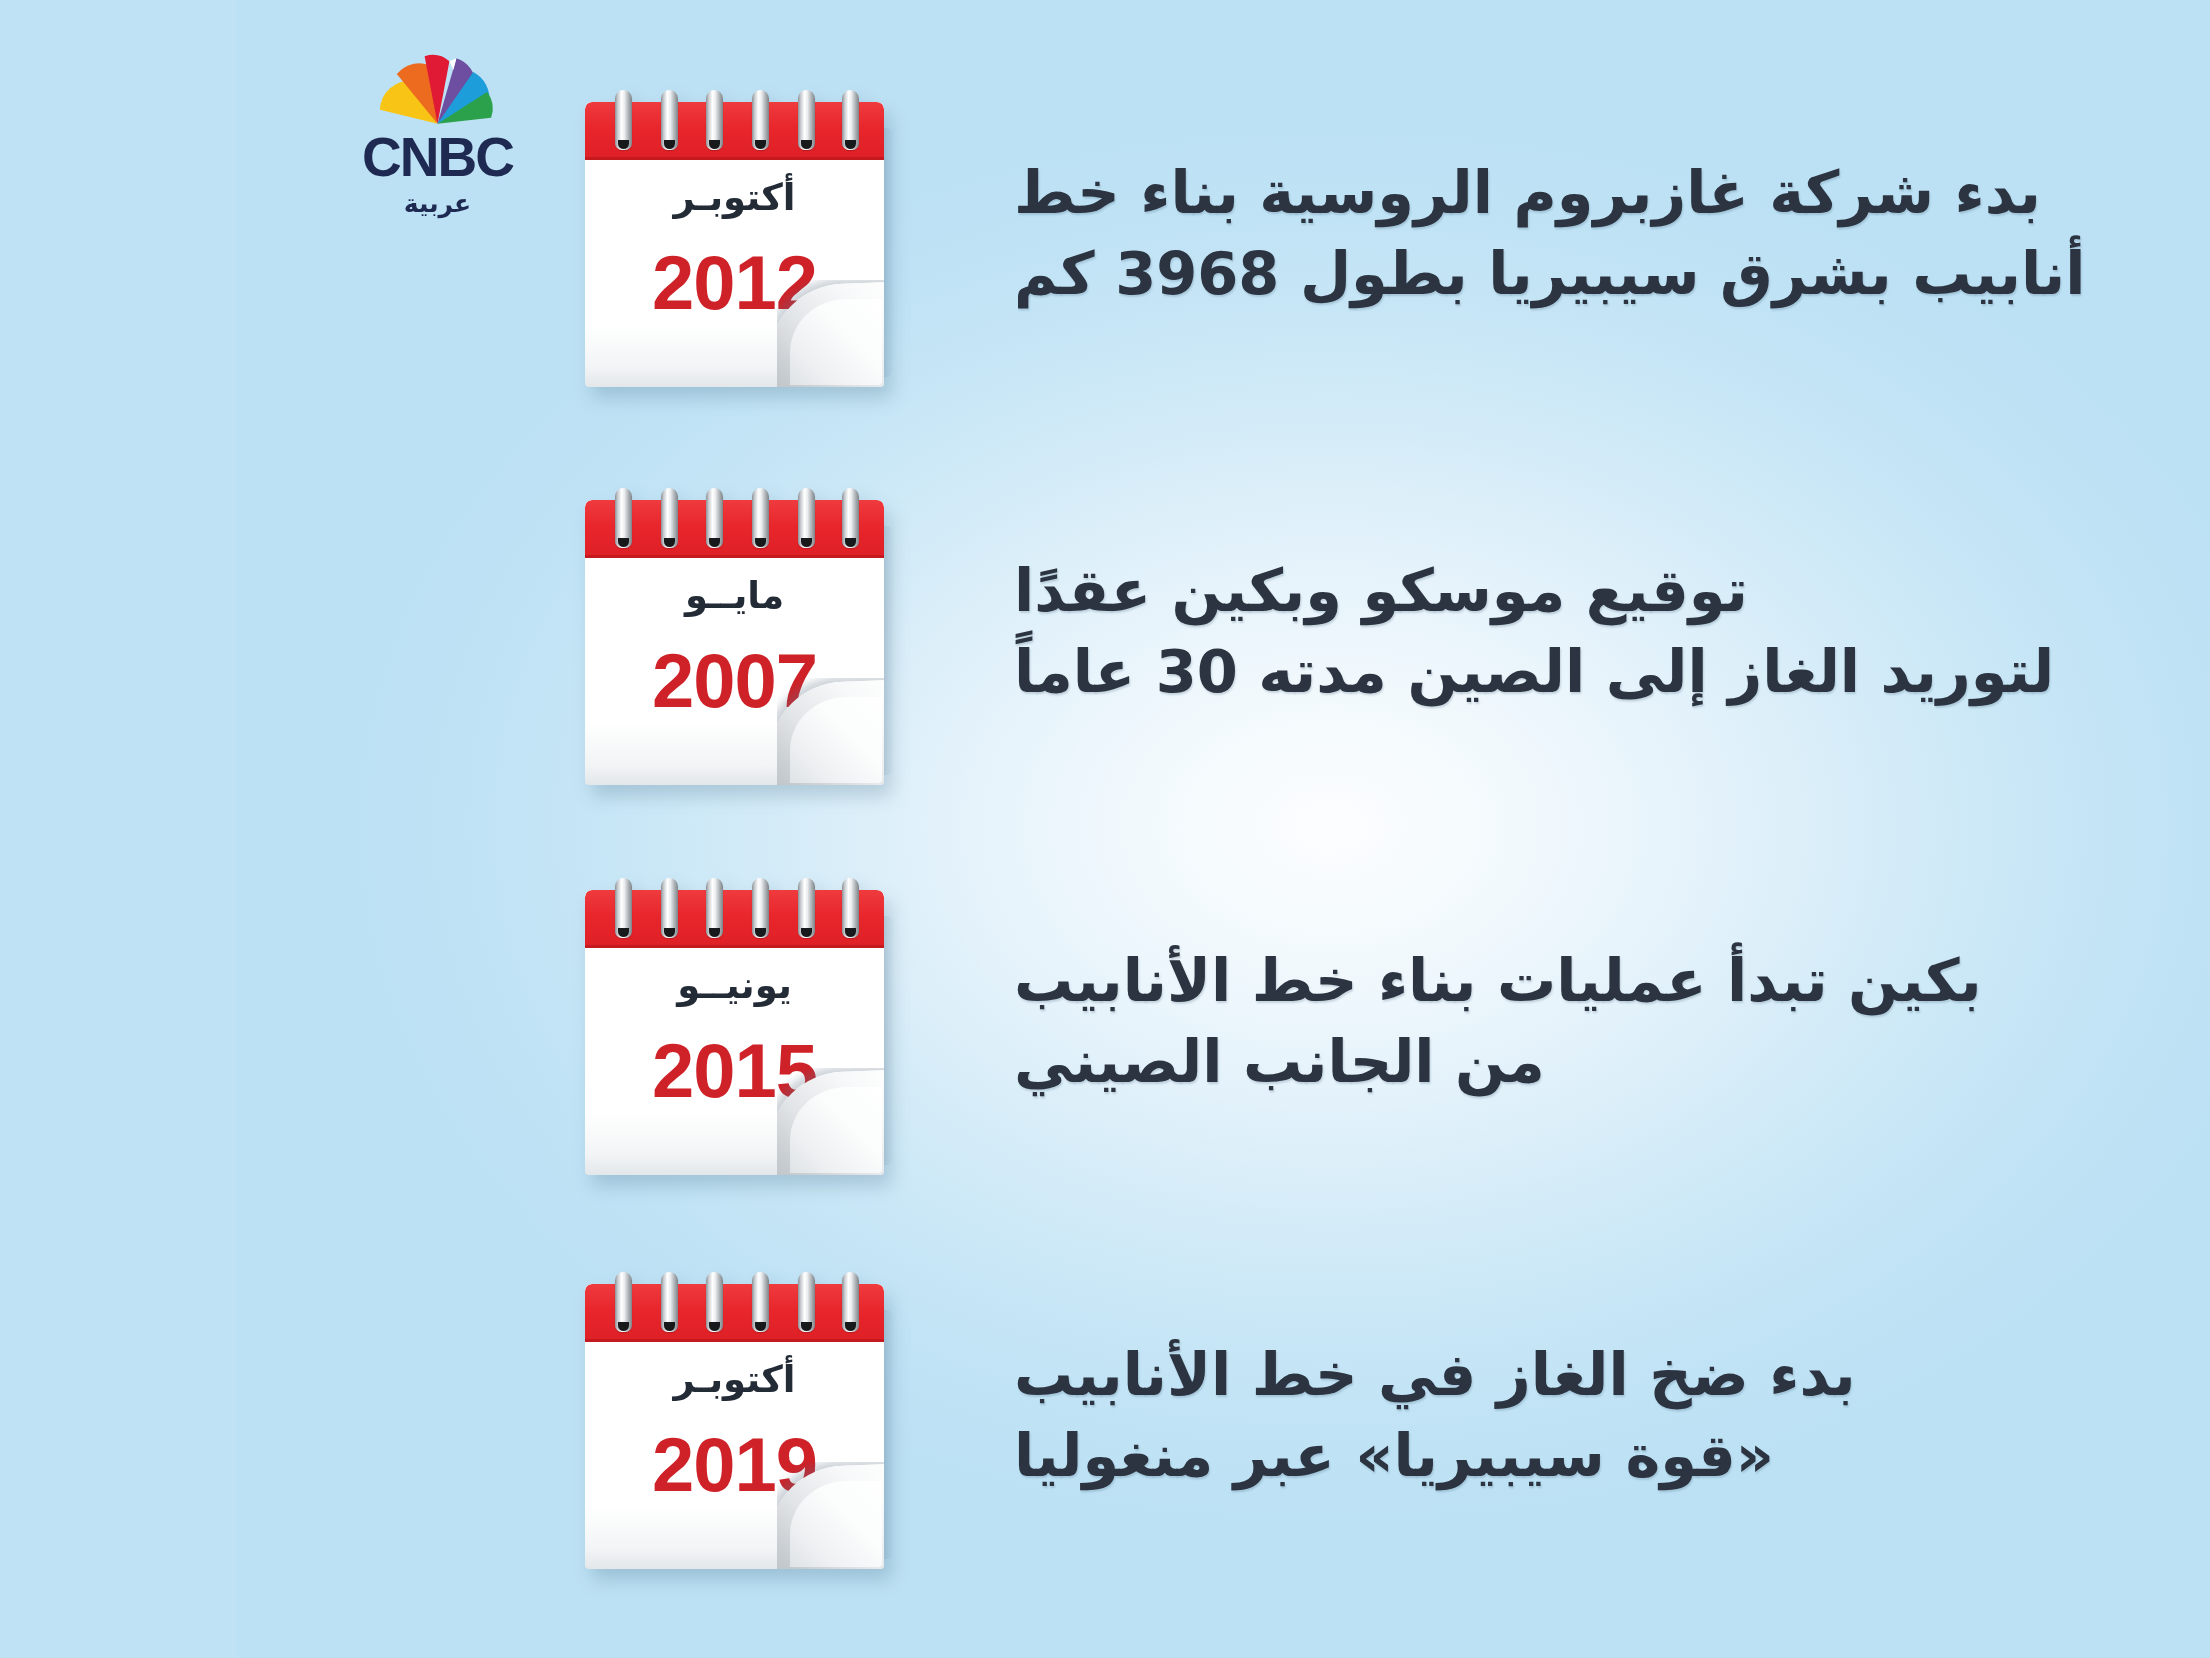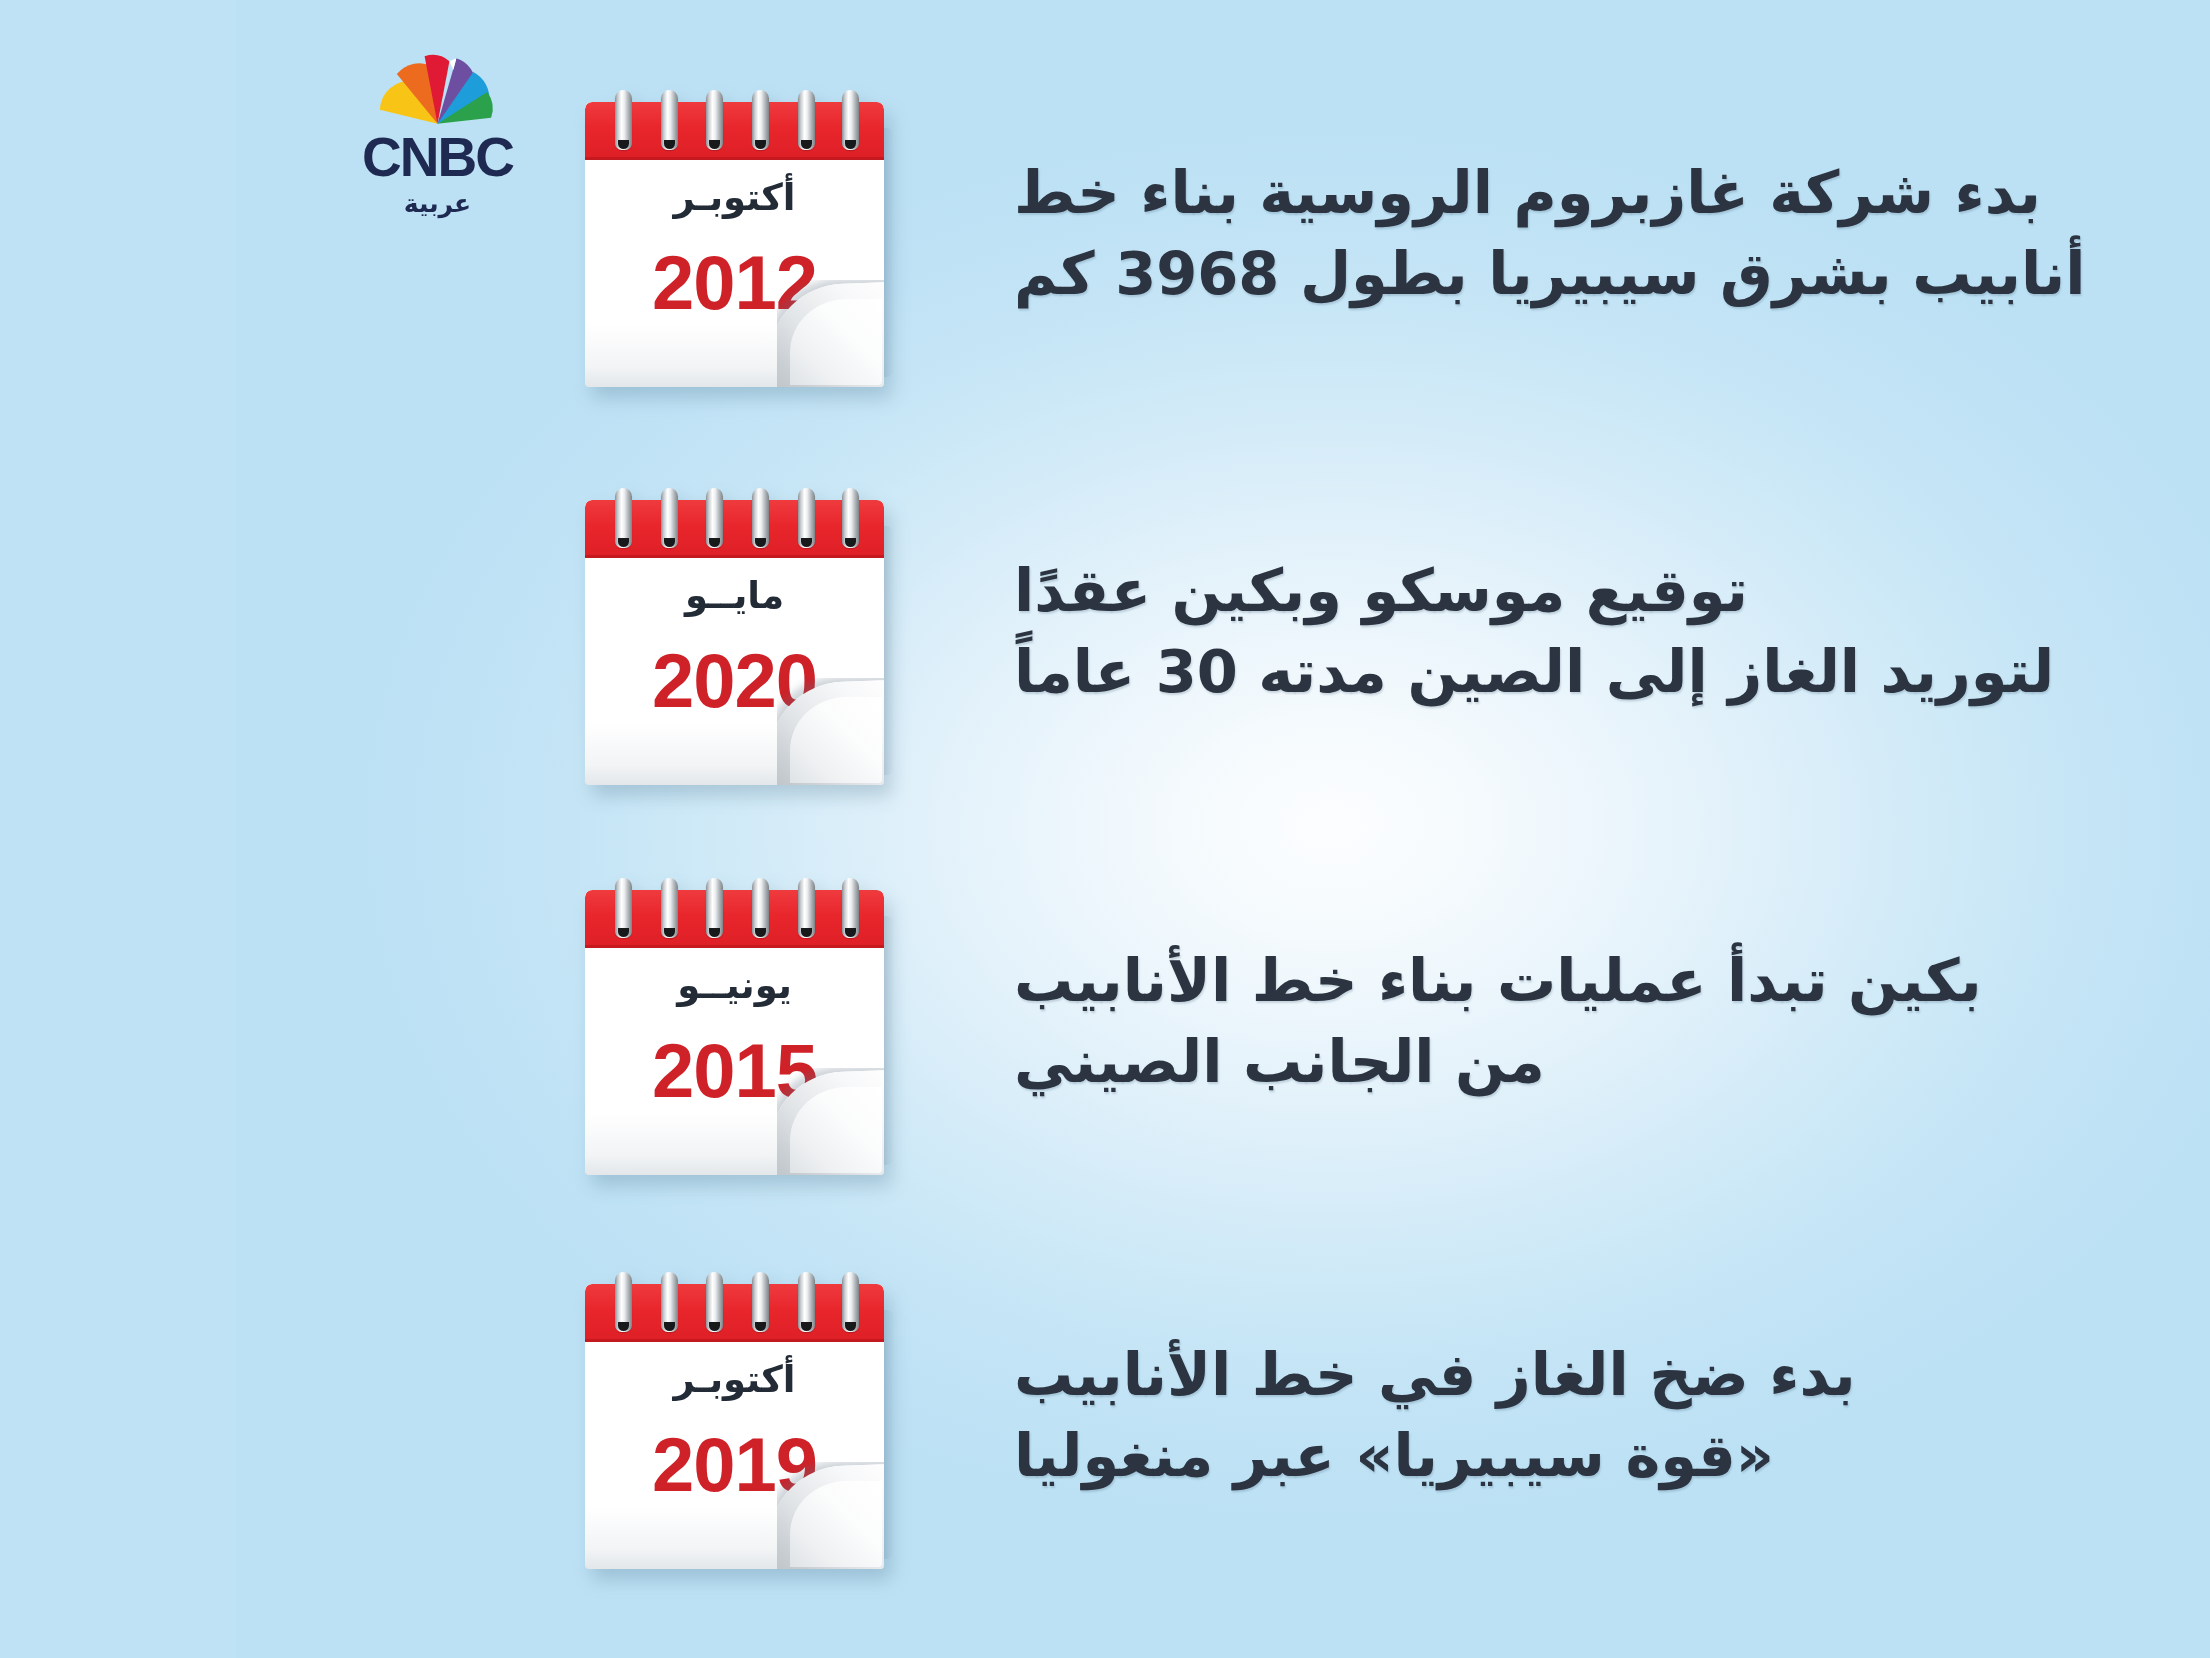--- a/index.html
+++ b/index.html
@@ -301,21 +301,21 @@
     <div class="event-text">
       <span class="line">توقيع موسكو وبكين عقدًا</span>
       <span class="line">لتوريد الغاز إلى الصين مدته 30 عاماً</span>
     </div>
     <div class="calendar-wrap">
       <div class="calendar">
         <div class="cal-shadow-right"></div>
         <div class="cal-body">
           <div class="cal-header"></div>
           <div class="cal-month">مايــو</div>
-          <div class="cal-year">2020</div>
+          <div class="cal-year">2007</div>
           <div class="cal-curl">
               <i></i>
               <b></b>
             </div>
         </div>
         <div class="rings">
           <span class="ring r1"></span>
             <span class="ring r2"></span>
             <span class="ring r3"></span>
           <span class="ring r4"></span>

